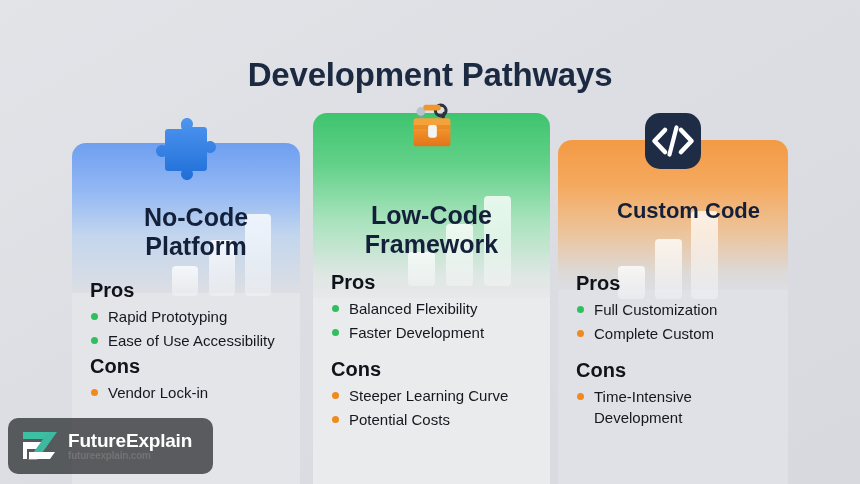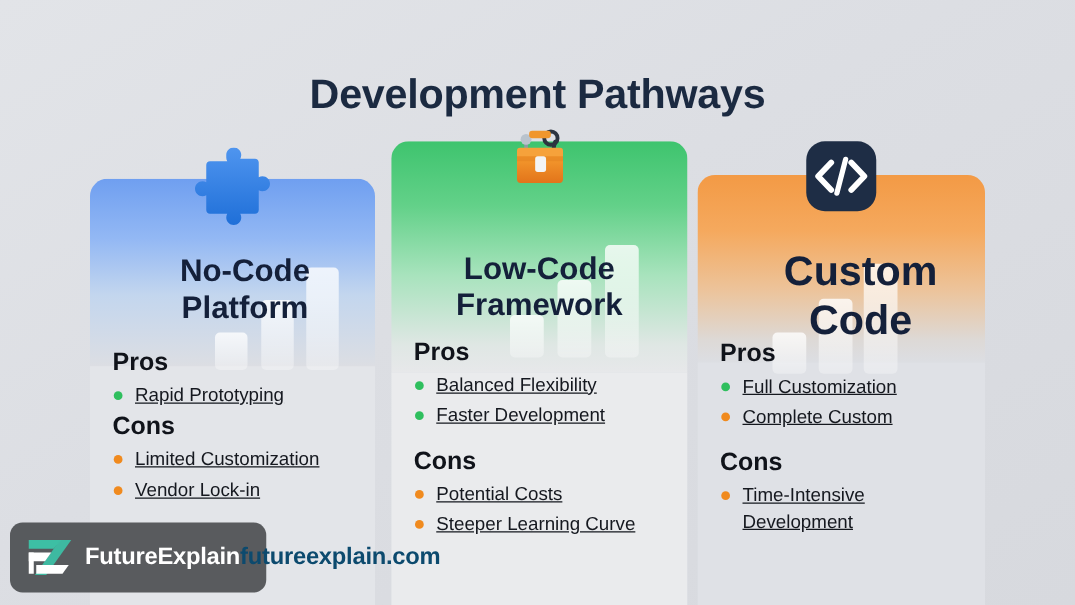--- a/index.html
+++ b/index.html
@@ -96,21 +96,21 @@
   .card-heading {
     position: absolute; left: 0; width: 100%;
     text-align: center;
     color: #14203a;
     font-weight: bold;
     z-index: 4;
   }
   .card-heading .ln { display: block; line-height: 1.17; }
   #card-0 .card-heading { top: 60px; font-size: 25px; padding-left: 20px; }
   #card-1 .card-heading { top: 88px; font-size: 25px; }
-  #card-2 .card-heading { top: 58px; font-size: 33px; padding-left: 31px; }
+  #card-2 .card-heading { top: 58px; font-size: 22px; padding-left: 31px; }
 
   
   .card-content {
     position: absolute;
     left: 18px; right: 10px;
     z-index: 6;
   }
   #card-0 .card-content { top: 136px; }
   #card-1 .card-content { top: 158px; }
   #card-2 .card-content { top: 132px; }
@@ -125,21 +125,20 @@
   #card-0 .sect-title.cons-title { margin-top: 0px; }
 
   .bullets { list-style: none; }
   .bullets li {
     position: relative;
     padding-left: 18px;
     font-size: 15px;
     color: #15181f;
     line-height: 1.42;
     margin-bottom: 3px;
-    text-decoration: underline;
   }
   .bullets li .dot {
     position: absolute;
     left: 1px; top: 7px;
     width: 7px; height: 7px;
     border-radius: 50%;
   }
   .dot.green  { background: #2fbf5e; }
   .dot.orange { background: #f08a1e; }
 
@@ -149,26 +148,26 @@
     left: 8px; bottom: 10px;
     width: 205px; height: 56px;
     background: rgba(50,52,55,0.78);
     border-radius: 10px;
     display: flex;
     align-items: center;
     padding: 0 9px;
     z-index: 40;
   }
   .wm-logo { width: 44px; height: 36px; flex: 0 0 44px; margin-right: 7px; }
-  .wm-text { display: flex; flex-direction: row; line-height: 1.05; }
+  .wm-text { display: flex; flex-direction: column; line-height: 1.05; }
   .wm-name {
     font-size: 19px; font-weight: bold; color: #ffffff; letter-spacing: -0.2px;
   }
   .wm-url {
-    font-size: 19px; font-weight: bold; color: #0c4a6e; letter-spacing: -0.2px;
+    font-size: 10px; font-weight: bold; color: #737373; letter-spacing: -0.2px;
   }
 </style>
 </head>
 <body>
 
 <div class="page-title">Development Pathways</div>
 
 <div class="cards">
 
   <div class="card" id="card-0">
@@ -196,24 +195,24 @@
 
     <div class="card-heading">
       <span class="ln">No-Code</span>
       <span class="ln">Platform</span>
     </div>
 
     <div class="card-content">
       <div class="sect-title pros-title">Pros</div>
       <ul class="bullets">
         <li><span class="dot green"></span><span>Rapid Prototyping</span></li>
+        <li><span class="dot green"></span><span>Ease of Use Accessibility</span></li>
       </ul>
       <div class="sect-title cons-title">Cons</div>
       <ul class="bullets">
-        <li><span class="dot orange"></span><span>Limited Customization</span></li>
         <li><span class="dot orange"></span><span>Vendor Lock-in</span></li>
       </ul>
     </div>
   </div>
 
   <div class="card" id="card-1">
     <div class="card-bg">
       <div class="card-grad"></div>
       <div class="card-body-tint"></div>
       <div class="watermark">
@@ -256,22 +255,22 @@
     </div>
 
     <div class="card-content">
       <div class="sect-title pros-title">Pros</div>
       <ul class="bullets">
         <li><span class="dot green"></span><span>Balanced Flexibility</span></li>
         <li><span class="dot green"></span><span>Faster Development</span></li>
       </ul>
       <div class="sect-title cons-title">Cons</div>
       <ul class="bullets">
+        <li><span class="dot orange"></span><span>Steeper Learning Curve</span></li>
         <li><span class="dot orange"></span><span>Potential Costs</span></li>
-        <li><span class="dot orange"></span><span>Steeper Learning Curve</span></li>
       </ul>
     </div>
   </div>
 
   <div class="card" id="card-2">
     <div class="card-bg">
       <div class="card-grad"></div>
       <div class="card-body-tint"></div>
       <div class="watermark">
         <div class="wm-bar wm-b1"></div>

